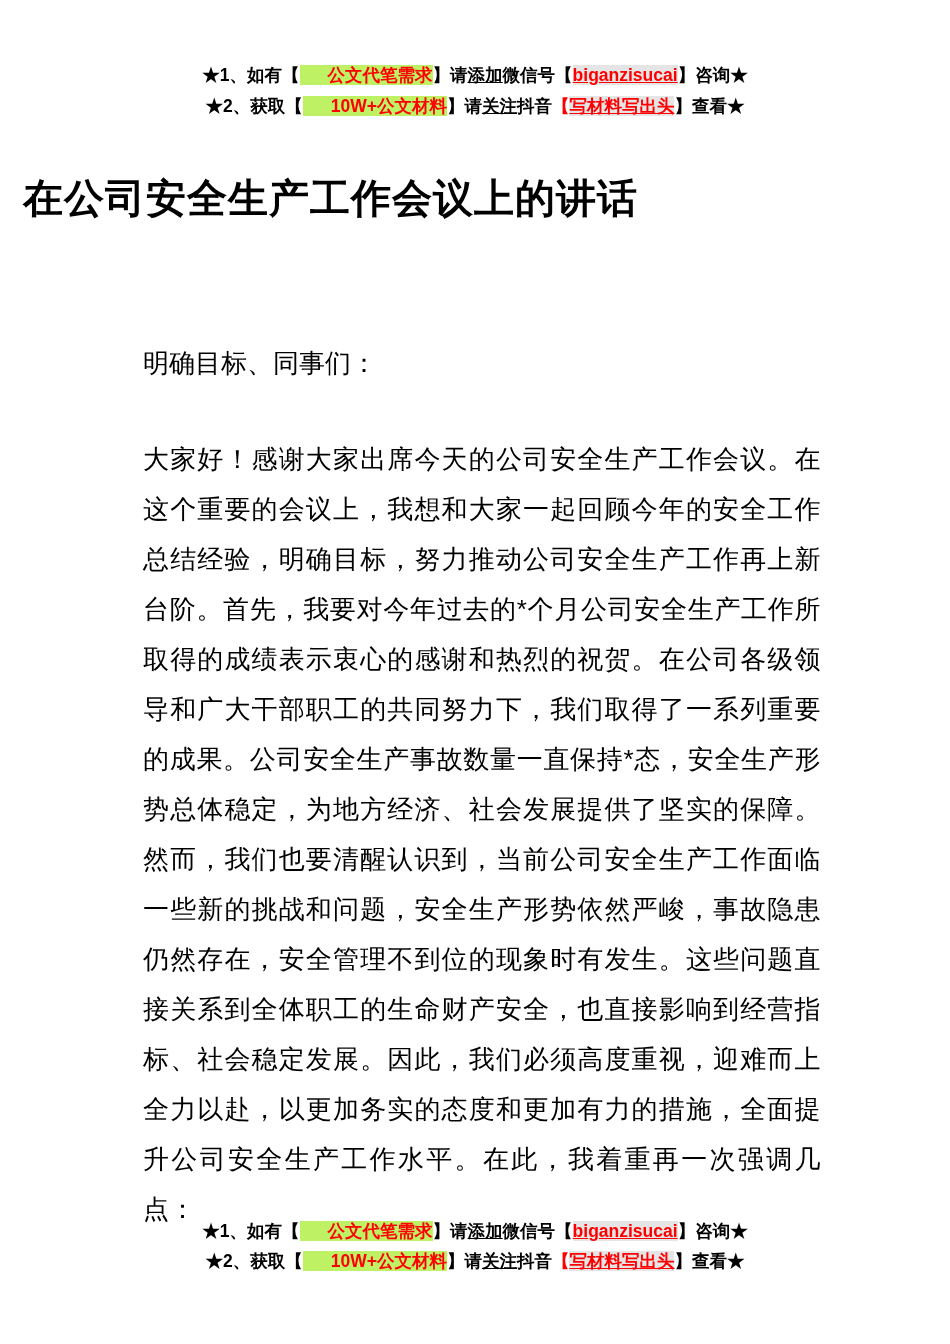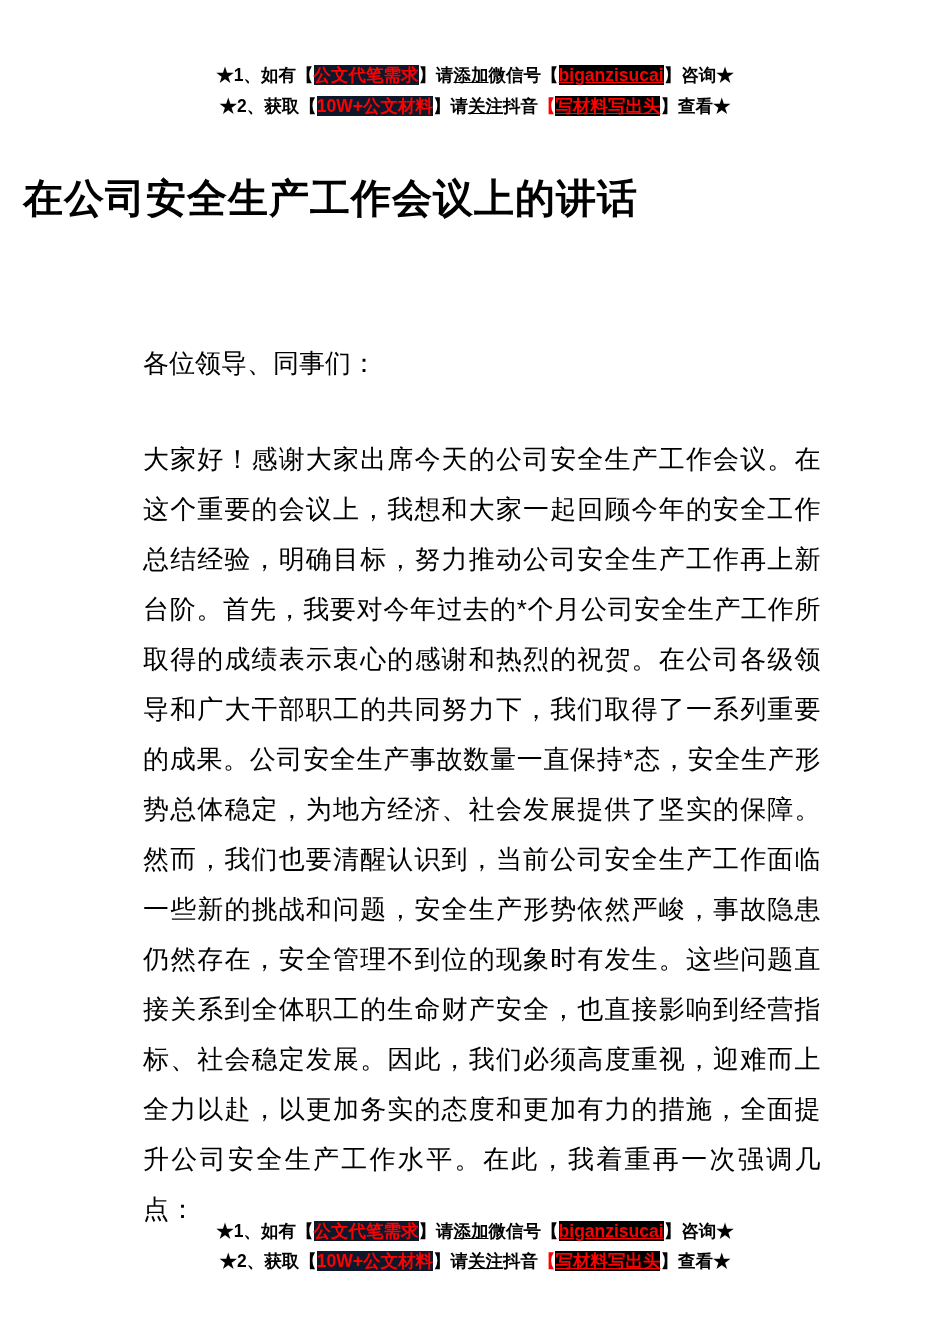--- a/index.html
+++ b/index.html
@@ -21,25 +21,26 @@
     text-align: center;
     font-weight: bold;
     font-size: 17.5px;
     line-height: 31px;
     color: #000000;
     white-space: nowrap;
   }
   .promo-top { top: 60px; }
   .promo-bottom { top: 1216px; line-height: 30px; }
   .hl {
-    background: #0f172a;
+    background: #bef264;
     color: #ff0000;
+    padding-left: 28px;
   }
   .hl-link {
-    background: #000000;
+    background: #e5e5e5;
     color: #ff0000;
     text-decoration: underline;
   }
   .u { text-decoration: underline; text-align: center; }
   .red { color: #ff0000; }
   
   .doc-title {
     position: absolute;
     top: 144px;
     left: 0;
@@ -81,21 +82,21 @@
     <div>
       <span>★1、如有【</span><span class="hl">公文代笔需求</span><span>】请</span><span class="u">添加</span><span>微信号【</span><span class="hl-link">biganzisucai</span><span>】咨询★</span>
     </div>
     <div>
       <span>★2、获取【</span><span class="hl">10W+公文材料</span><span>】请</span><span class="u">关注</span><span>抖音</span><span class="red">【</span><span class="hl-link">写材料写出头</span><span>】查看★</span>
     </div>
   </div>
 
   <h1 class="doc-title">在公司安全生产工作会议上的讲话</h1>
 
-  <div class="greeting">各位领导、同事们：</div>
+  <div class="greeting">明确目标、同事们：</div>
 
   <div class="paragraph">大家好！感谢大家出席今天的公司安全生产工作会议。在这个重要的会议上，我想和大家一起回顾今年的安全工作总结经验，明确目标，努力推动公司安全生产工作再上新台阶。首先，我要对今年过去的*个月公司安全生产工作所取得的成绩表示衷心的感谢和热烈的祝贺。在公司各级领导和广大干部职工的共同努力下，我们取得了一系列重要的成果。公司安全生产事故数量一直保持*态，安全生产形势总体稳定，为地方经济、社会发展提供了坚实的保障。然而，我们也要清醒认识到，当前公司安全生产工作面临一些新的挑战和问题，安全生产形势依然严峻，事故隐患仍然存在，安全管理不到位的现象时有发生。这些问题直接关系到全体职工的生命财产安全，也直接影响到经营指标、社会稳定发展。因此，我们必须高度重视，迎难而上全力以赴，以更加务实的态度和更加有力的措施，全面提升公司安全生产工作水平。在此，我着重再一次强调几点：</div>
 
   <div class="promo promo-bottom">
     <div>
       <span>★1、如有【</span><span class="hl">公文代笔需求</span><span>】请</span><span class="u">添加</span><span>微信号【</span><span class="hl-link">biganzisucai</span><span>】咨询★</span>
     </div>
     <div>
       <span>★2、获取【</span><span class="hl">10W+公文材料</span><span>】请</span><span class="u">关注</span><span>抖音</span><span class="red">【</span><span class="hl-link">写材料写出头</span><span>】查看★</span>
     </div>

